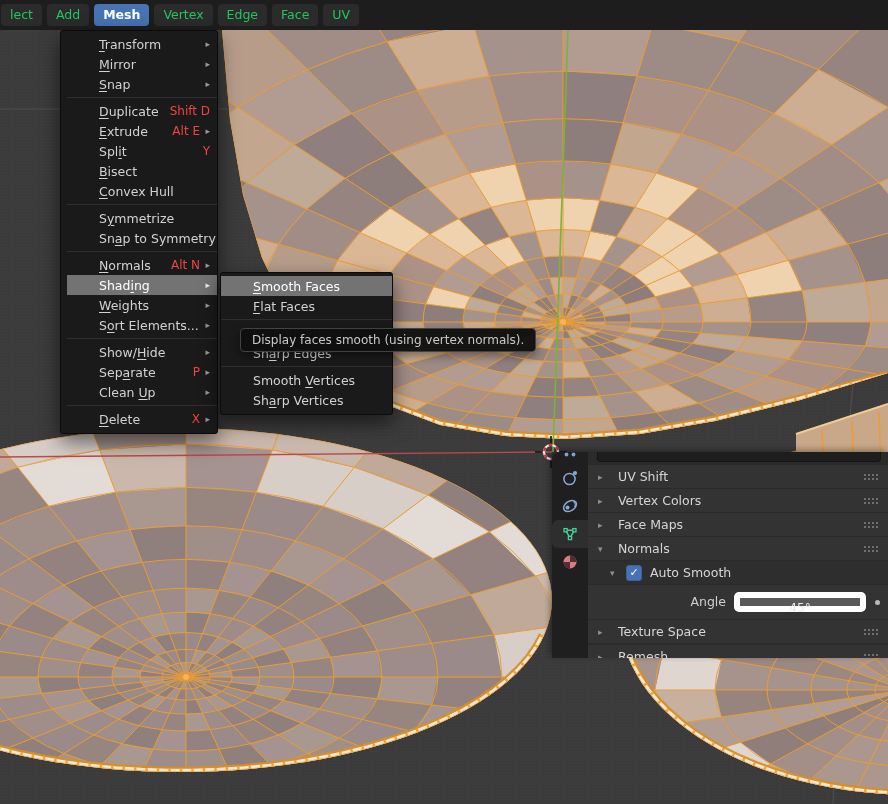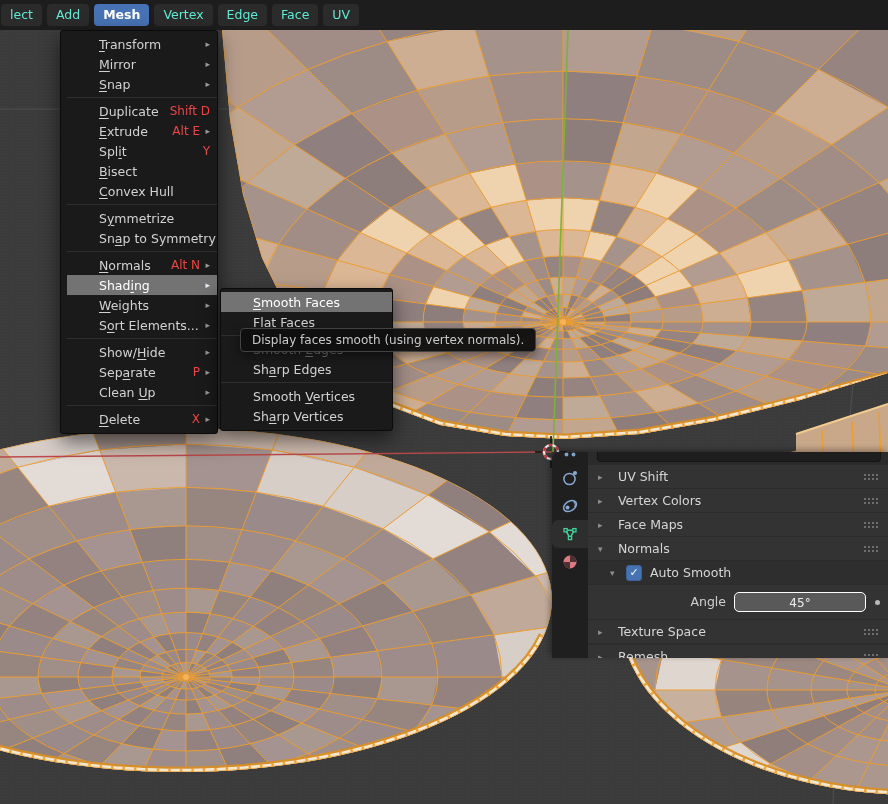--- a/index.html
+++ b/index.html
@@ -18,32 +18,32 @@
   .viewport svg{position:absolute;left:0;top:0;}
 
   
   .topbar{
     position:absolute;left:0;top:0;width:888px;height:30px;
     background:#1d1d1d;display:flex;align-items:center;gap:5px;
     padding-left:1px;z-index:30;box-sizing:border-box;
   }
   .tb-btn{
     height:22px;line-height:22px;padding:0 9px;border-radius:4px;
-    background:#2b2b2b;color:#5eead4;font-size:12.5px;white-space:nowrap;
+    background:#2b2b2b;color:#22c55e;font-size:12.5px;white-space:nowrap;
   }
   .tb-btn.active{background:#4772b3;color:#ffffff;font-weight:bold;}
 
   
   .menu{
     position:absolute;background:#1a1a1a;border:1px solid #0b0b0b;border-radius:3px;
     box-shadow:0 8px 20px rgba(0,0,0,.55);box-sizing:border-box;
     padding:3px 0 4px 0;
   }
   #mesh-menu{left:60px;top:30px;width:158px;z-index:40;padding-left:6px;}
-  #shading-submenu{left:220px;top:288px;width:173px;z-index:41;}
+  #shading-submenu{left:220px;top:272px;width:173px;z-index:41;}
   .menu-item{
     height:20px;display:flex;align-items:center;
     padding:0 7px 0 32px;color:#d2d2d2;font-size:12.5px;white-space:nowrap;
   }
   .menu-item.hl{background:#737373;color:#ffffff;}
   .menu-item.disabled{color:#6d6d6d;}
   .mi-label u{text-decoration:underline;text-underline-offset:2px;text-decoration-thickness:1px;}
   .mi-right{margin-left:auto;display:flex;align-items:center;gap:1px;}
   .mi-shortcut{color:#ef4444;font-size:12px;}
   .mi-arrow{color:#9a9a9a;font-size:9px;width:9px;text-align:right;}
@@ -89,21 +89,21 @@
   .cb{
     width:14px;height:14px;border-radius:3px;background:#4772b3;border:1px solid #3a639f;
     margin-left:4px;flex:none;color:#fff;font-size:11px;line-height:13px;text-align:center;
   }
   .cb-label{margin-left:8px;}
   .prow.fieldrow{background:#333333;height:34px;}
   .angle-label{position:absolute;right:162px;top:0;line-height:34px;color:#cfcfcf;}
   .angle-box{
     position:absolute;left:146px;top:7px;width:132px;height:20px;border-radius:5px;
     background:#595959;color:#ececec;font-size:12px;text-align:center;line-height:20px;
-    border:1px solid #ffffff;box-sizing:border-box;
+    border:6px solid #ffffff;box-sizing:border-box;
   }
   .key-dot{position:absolute;right:8px;top:15px;width:5px;height:5px;border-radius:50%;background:#b9b9b9;}
 </style>
 </head>
 <body>
 
 <div class="viewport">
   <svg id="vp" width="888" height="804" viewBox="0 0 888 804">
       <defs>
         <clipPath id="clip0">

